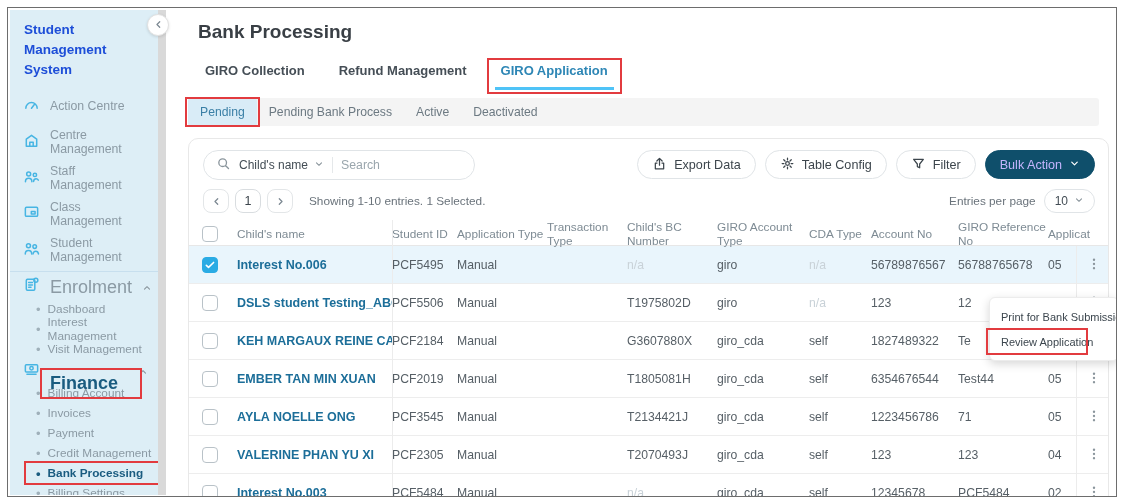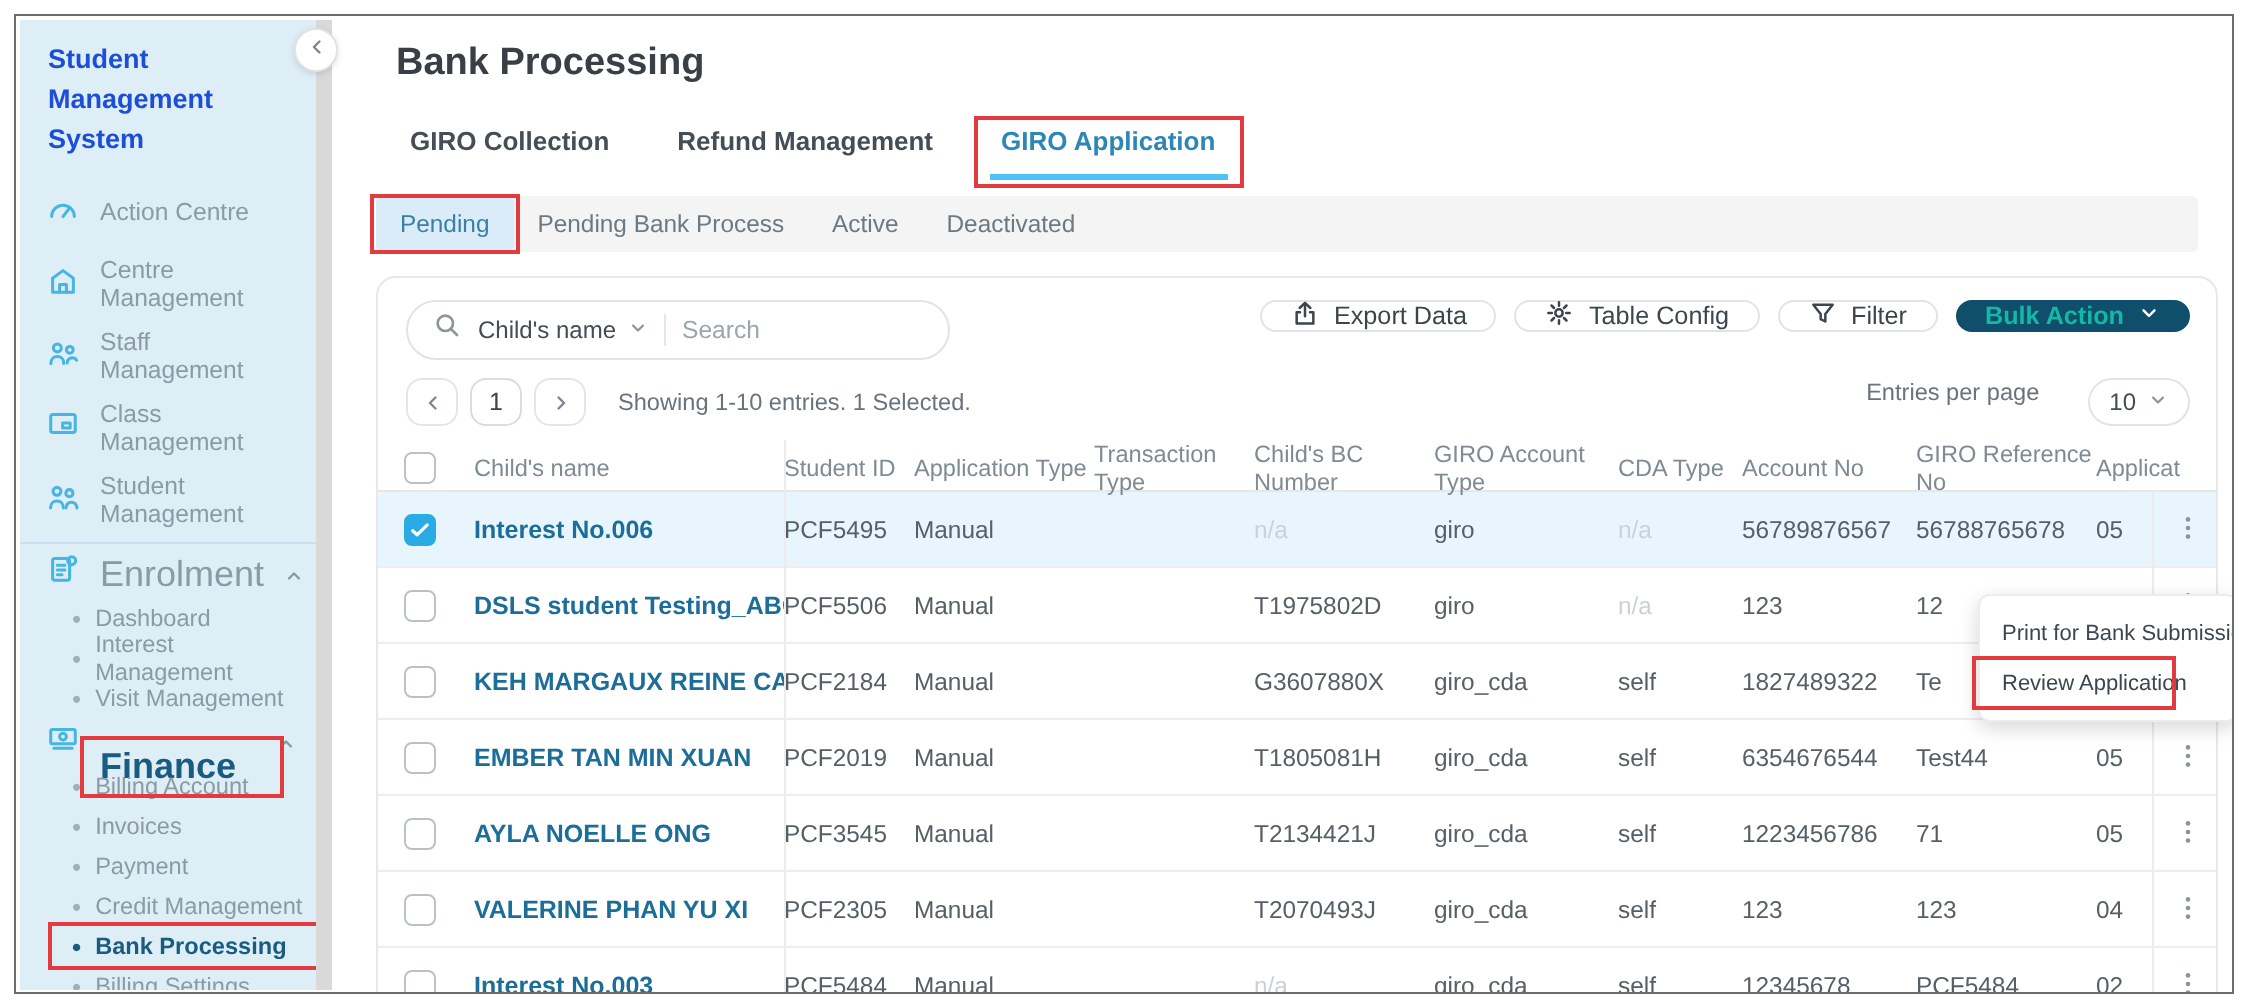--- a/index.html
+++ b/index.html
@@ -34,27 +34,27 @@
   .subtab { display:flex; align-items:center; padding:0 12px; font-size:12.2px; color:#6c7982; cursor:pointer; position:relative; white-space:nowrap; }
   .subtab.active { background:#d9ecf7; color:#3a7fa6; border-radius:3px; }
 
   
   .card { position:absolute; left:180px; top:130px; width:921px; height:360px; background:#fff; border:1px solid #e8e8e8; border-radius:10px 10px 0 0; overflow:hidden; }
   .search-pill { position:absolute; left:14px; top:11px; width:272px; height:30px; border:1px solid #e0e4e7; border-radius:16px; display:flex; align-items:center; gap:8px; padding:0 12px; background:#fff; }
   .search-filter { display:flex; align-items:center; gap:6px; font-size:12px; color:#434d55; cursor:pointer; white-space:nowrap; }
   .search-sep { width:1px; height:16px; background:#e5e8ea; }
   .search-ph { font-size:12.3px; color:#9aa6ad; }
   .toolbar { position:absolute; right:13px; top:11px; display:flex; gap:9px; align-items:center; }
-  .pill-btn { height:16px; display:flex; align-items:center; gap:7px; padding:0 14px; border:1px solid #e0e4e7; border-radius:16px; background:#fff; font-size:12.6px; color:#3c454c; cursor:pointer; white-space:nowrap; }
-  .pill-btn.dark { background:#0f4f6b; border-color:#0f4f6b; color:#14b8a6; font-weight:bold; }
+  .pill-btn { height:29px; display:flex; align-items:center; gap:7px; padding:0 14px; border:1px solid #e0e4e7; border-radius:16px; background:#fff; font-size:12.6px; color:#3c454c; cursor:pointer; white-space:nowrap; }
+  .pill-btn.dark { background:#0f4f6b; border-color:#0f4f6b; color:#c4b5fd; font-weight:normal; }
   .pager { position:absolute; left:14px; top:50px; display:flex; align-items:center; gap:6px; }
   .pg-btn { width:26px; height:24px; border:1px solid #e3e6e8; border-radius:8px; background:#fff; display:flex; align-items:center; justify-content:center; cursor:pointer; }
   .pg-num { width:26px; height:24px; border:1px solid #d9dde0; border-radius:8px; background:#fff; display:flex; align-items:center; justify-content:center; font-size:12.5px; color:#3c454c; cursor:pointer; }
   .pg-summary { margin-left:10px; font-size:11.8px; color:#6a737b; }
-  .entries { position:absolute; right:13px; top:50px; display:flex; gap:24px; font-size:11.8px; color:#6a737b;margin-left:25px; }
+  .entries { position:absolute; right:13px; top:50px; display:flex; align-items:center; gap:8px; font-size:11.8px; color:#6a737b;margin-left:25px; }
   .entries-pill { height:24px; border:1px solid #e0e4e7; border-radius:13px; display:flex; align-items:center; gap:6px; padding:0 10px; font-size:12px; color:#434d55; cursor:pointer; }
 
   
   .table { position:absolute; left:0; top:81px; width:946px; }
   .thead, .trow { display:grid; grid-template-columns:35px 155px 65px 90px 80px 90px 92px 62px 87px 90px 28px 34px; padding-left:13px; align-items:center; }
   .thead { height:26px; border-bottom:1px solid #e7e7e7; font-size:11.8px; color:#7e8b94; }
   .thead .hd-date { white-space:nowrap; overflow:visible; }
   .trow { height:38px; border-bottom:1px solid #ededed; font-size:12.2px; color:#565f66; background:#fff; }
   .trow.selected { background:#e9f5fc; }
   .cell-name { font-size:12.5px; font-weight:bold; color:#1c6e99; cursor:pointer; white-space:nowrap; overflow:hidden; }

